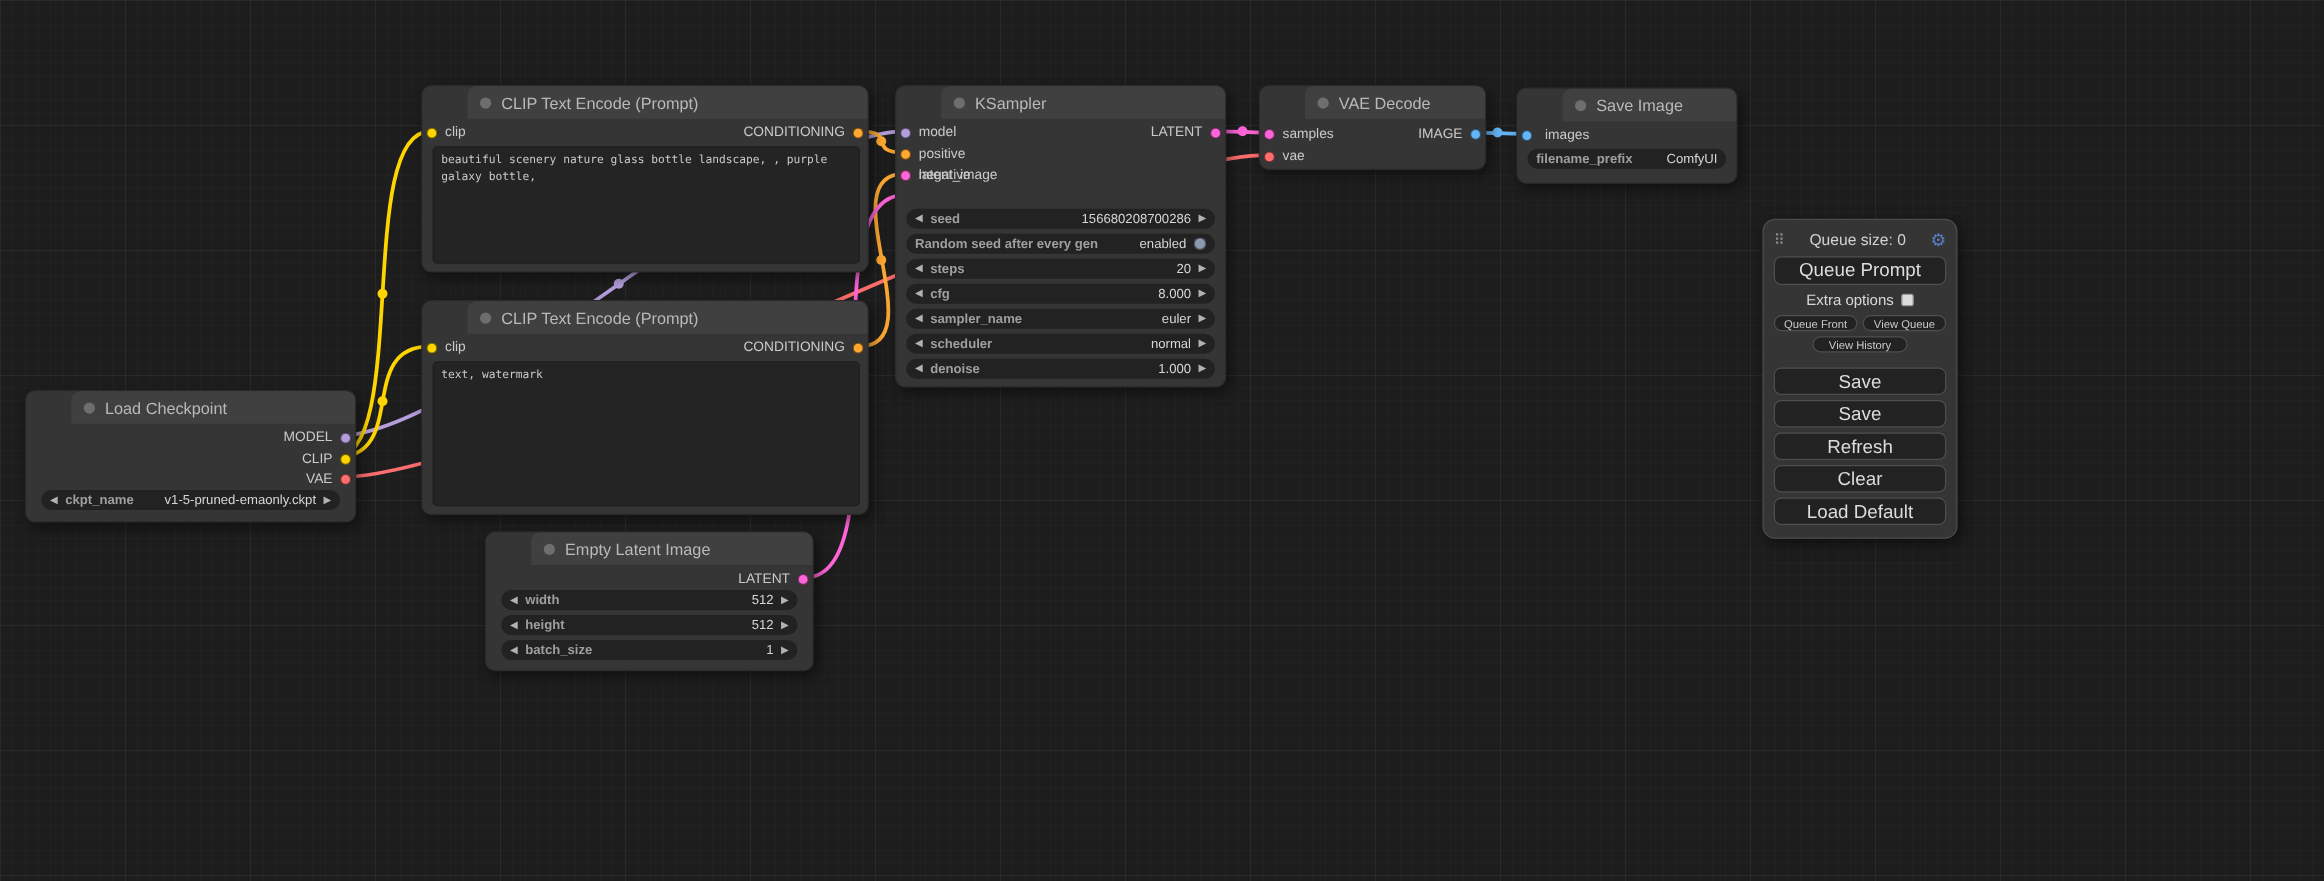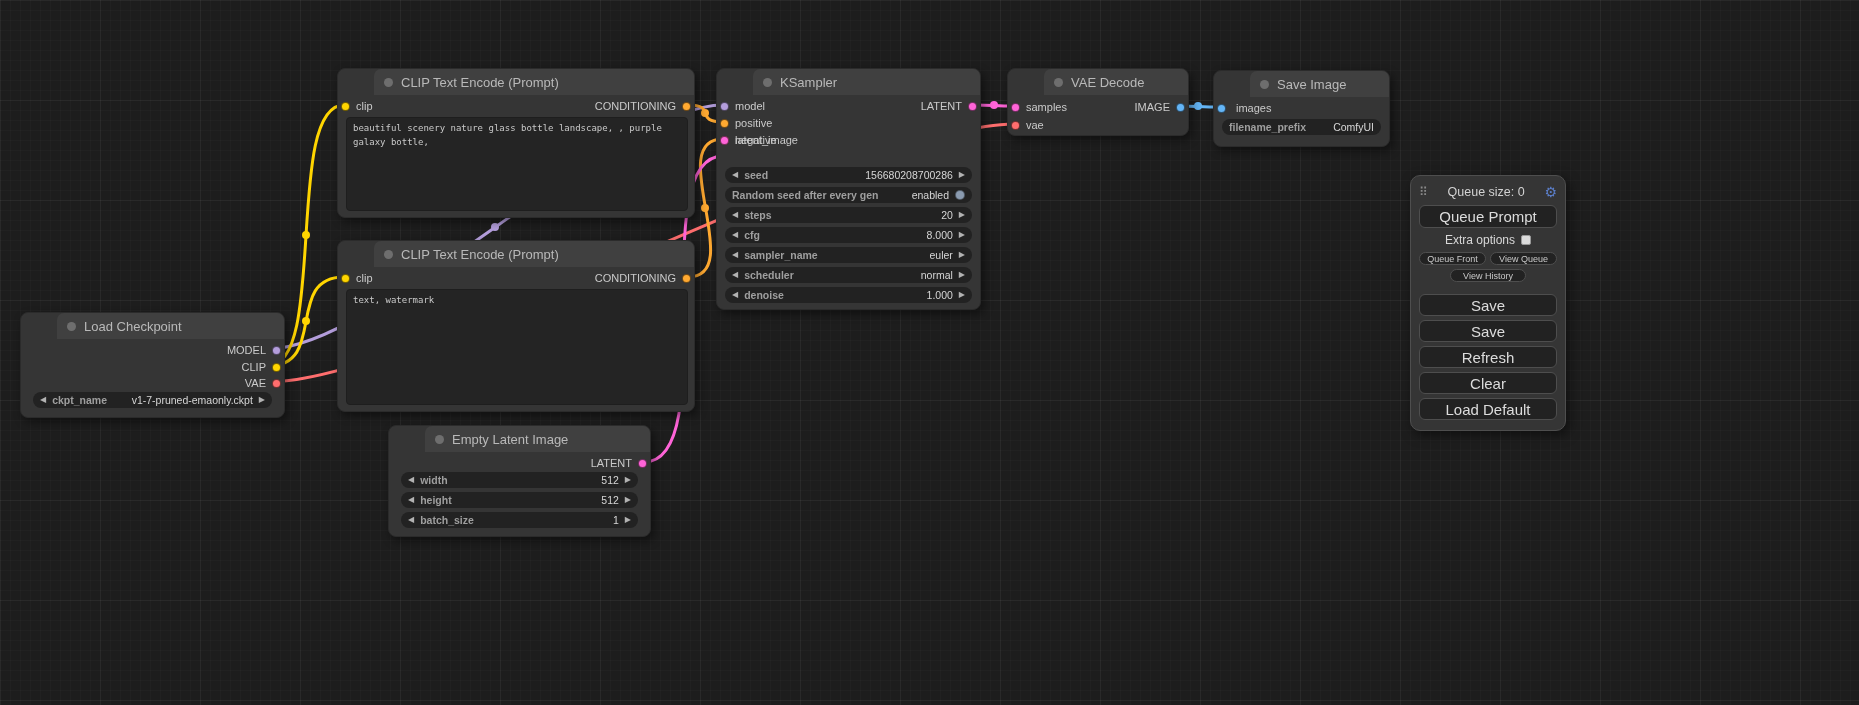--- a/index.html
+++ b/index.html
@@ -121,21 +121,21 @@
     <span>CLIP</span>
     <span class="dot" style="background: rgb(255, 213, 0);"></span>
   </div>
   <div class="slot out" style="top:63px;">
     <span>VAE</span>
     <span class="dot" style="background: rgb(255, 110, 110);"></span>
   </div>
   <div class="widget wide" style="top:79px;">
     <span class="arrow">◀</span>
     <span class="wlabel">ckpt_name</span>
-    <span class="wvalue">v1-7-pruned-emaonly.ckpt</span>
+    <span class="wvalue">v1-5-pruned-emaonly.ckpt</span>
     <span class="arrow">▶</span>
   </div>
 </div>
 
 <div class="node" style="left:337px; top:68px; width:358px; height:150px;">
   <div class="node-title">
     <span class="title-dot"></span>
     <span>CLIP Text Encode (Prompt)</span>
   </div>
   <div class="slot in" style="top:30px;">

